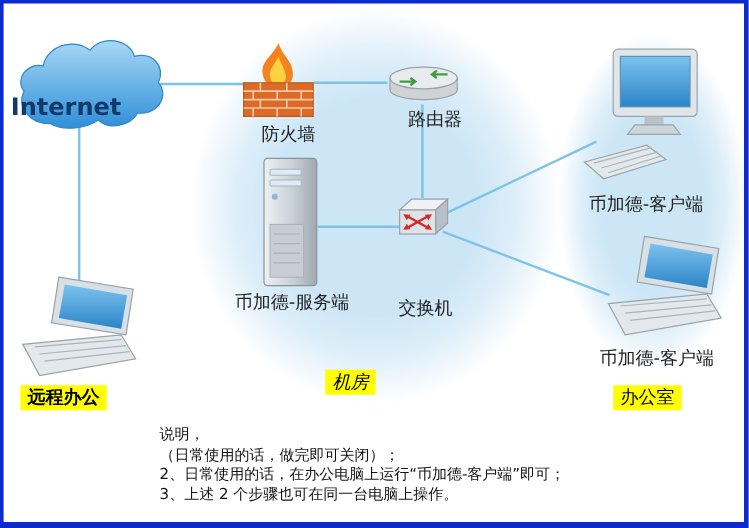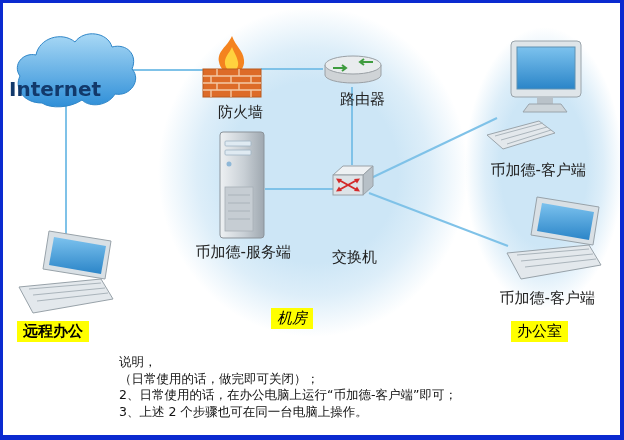--- a/index.html
+++ b/index.html
@@ -14,21 +14,21 @@
     background:radial-gradient(closest-side,#cde6f6 55%, #ddeef9 75%, rgba(221,238,249,0) 100%); }
   .zone-right { left:462px; top:24px; width:158px; height:282px;
     background:radial-gradient(closest-side,#cde6f6 55%, #ddeef9 75%, rgba(221,238,249,0) 100%); }
   .lines { position:absolute; left:0; top:0; width:624px; height:440px; }
   .connector { stroke:var(--connector,#7fc2e8); stroke-width:2; fill:none; }
   .dev { position:absolute; }
   .label { position:absolute; font-size:15px; color:#222; text-align:right; white-space:nowrap; }
   .tag { position:absolute; background:var(--highlight,#ffff00); color:#000; font-size:15px; padding:1px 6px; white-space:nowrap; }
   .cloud-text { position:absolute; left:0; top:50px; width:130px; 
     font-size:20px; font-weight:bold; color:#12396b; }
-  .notes { position:absolute; left:116px; top:351px; font-size:12.5px; color:#111; line-height:16.5px; }
+  .notes { position:absolute; left:130px; top:351px; font-size:12.5px; color:#111; line-height:16.5px; }
 </style>
 </head>
 <body>
 
 <div class="frame">
 
   <div class="zone zone-center"></div>
   <div class="zone zone-right"></div>
 
   <svg class="lines" viewBox="0 0 624 440">

